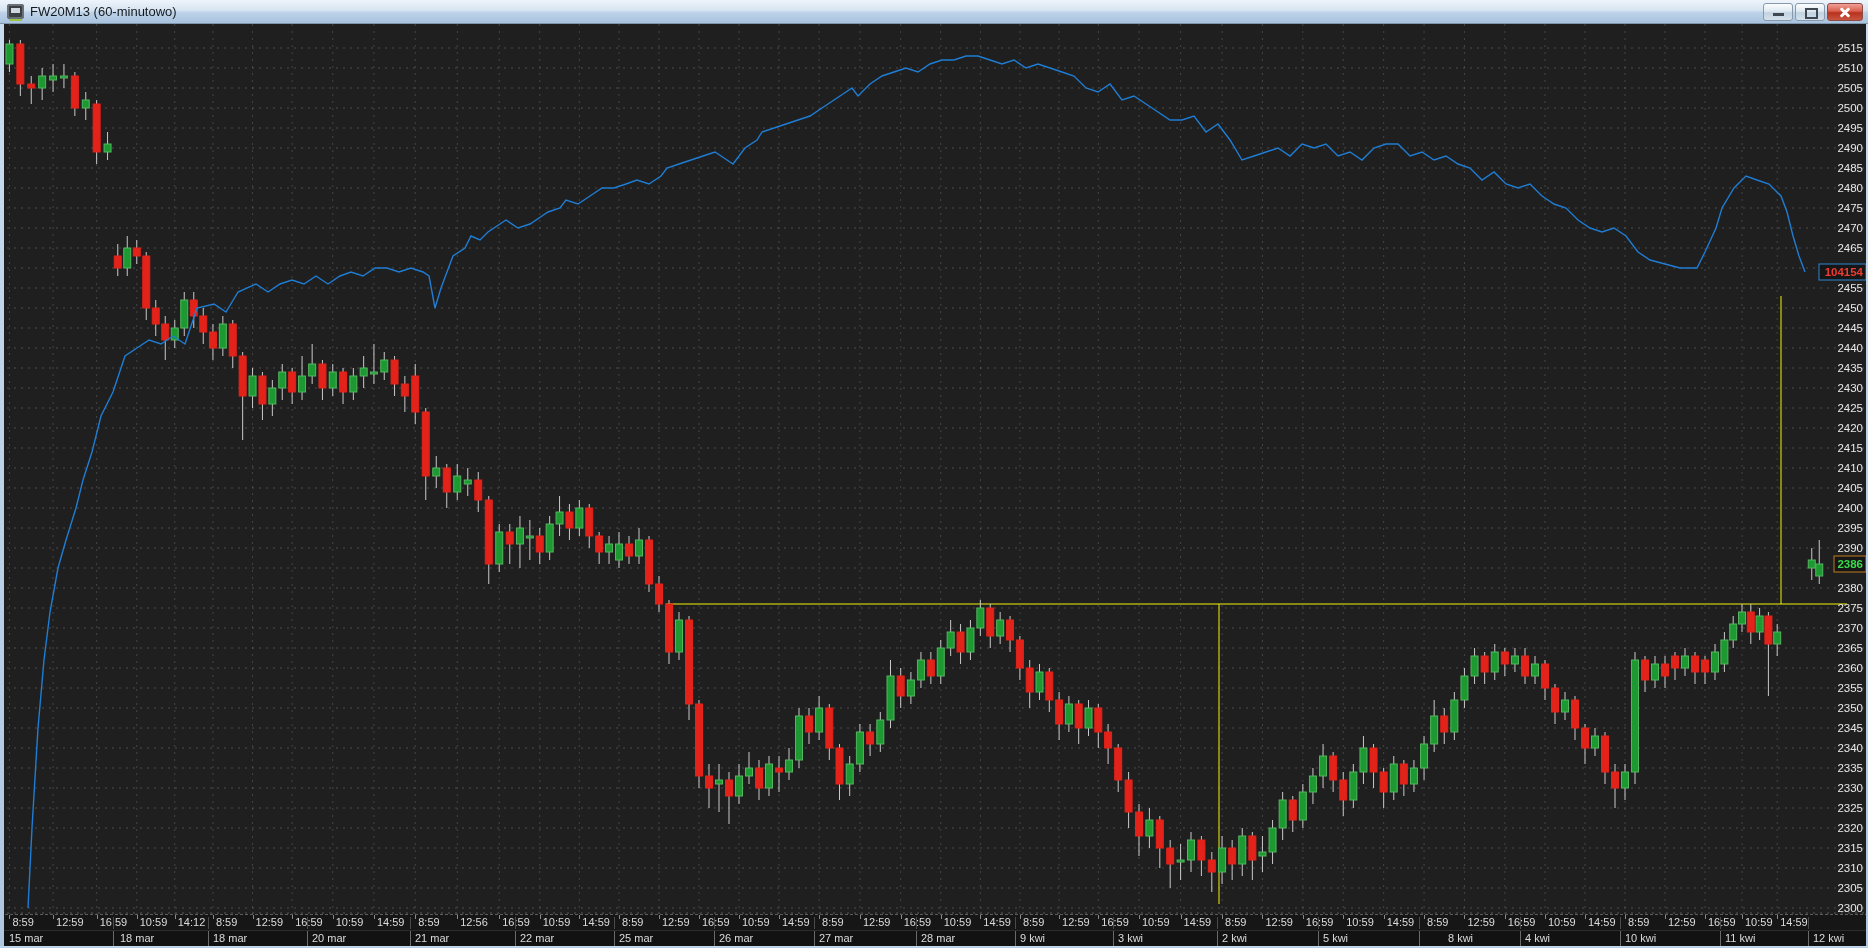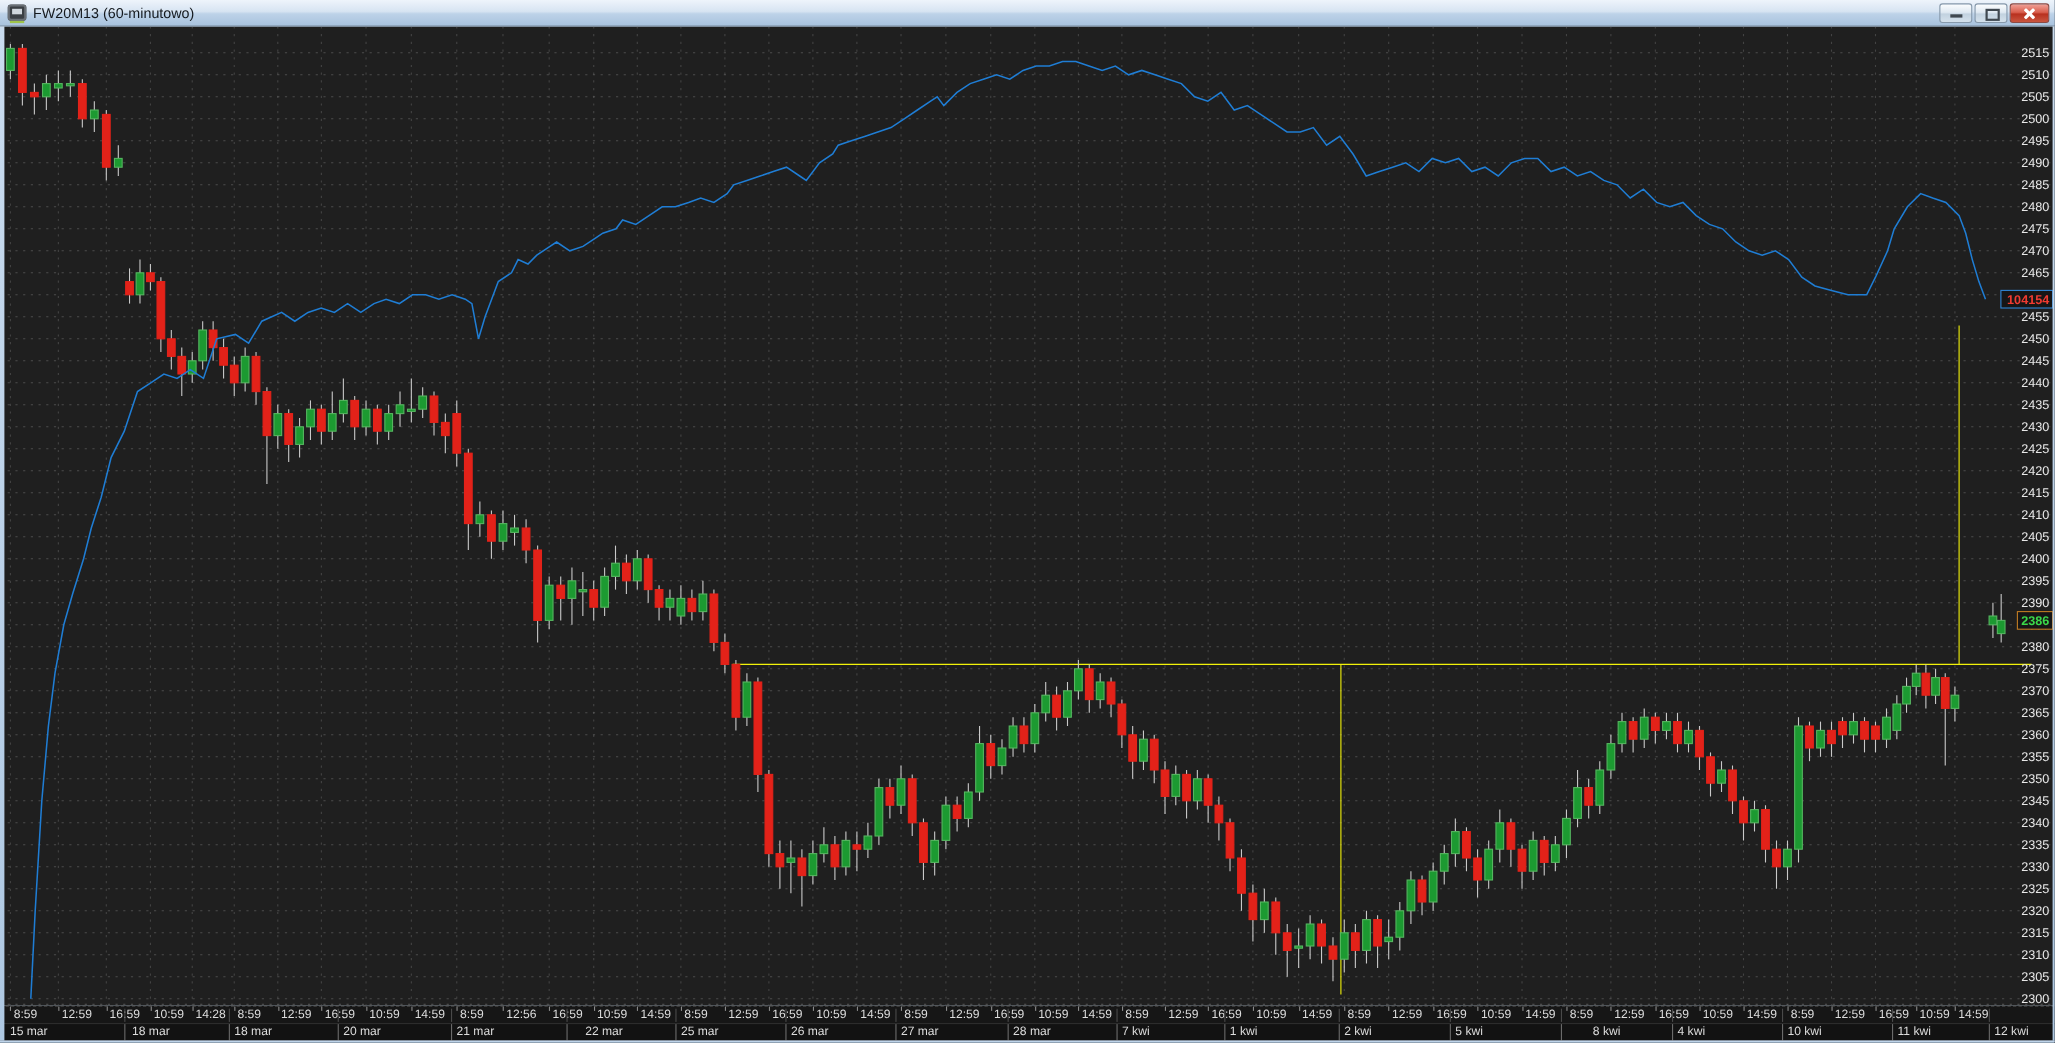--- a/index.html
+++ b/index.html
@@ -563,21 +563,21 @@
 
   <div class="timebar">
       <span class="tlabel" style="left: 12.45px;">8:59</span>
       <span class="ttick" style="left: 9.45px;"></span>
       <span class="tlabel" style="left: 56.05px;">12:59</span>
       <span class="ttick" style="left: 53.05px;"></span>
       <span class="tlabel" style="left: 99.65px;">16:59</span>
       <span class="ttick" style="left: 96.65px;"></span>
       <span class="tlabel" style="left: 139.75px;">10:59</span>
       <span class="ttick" style="left: 136.75px;"></span>
-      <span class="tlabel" style="left: 177.75px;">14:28</span>
+      <span class="tlabel" style="left: 177.75px;">14:12</span>
       <span class="ttick" style="left: 174.75px;"></span>
       <span class="tsep" style="left: 113px;"></span>
       <span class="tlabel" style="left: 215.95px;">8:59</span>
       <span class="ttick" style="left: 212.95px;"></span>
       <span class="tlabel" style="left: 255.55px;">12:59</span>
       <span class="ttick" style="left: 252.55px;"></span>
       <span class="tlabel" style="left: 295.15px;">16:59</span>
       <span class="ttick" style="left: 292.15px;"></span>
       <span class="tsep" style="left: 208px;"></span>
       <span class="tlabel" style="left: 335.75px;">10:59</span>
@@ -674,33 +674,33 @@
   <div class="datebar">
       <span class="dlabel" style="left: 9px;">15 mar</span>
       <span class="dlabel" style="left: 120px;">18 mar</span>
       <span class="dsep" style="left: 113px;"></span>
       <span class="dlabel" style="left: 213px;">18 mar</span>
       <span class="dsep" style="left: 208px;"></span>
       <span class="dlabel" style="left: 312px; text-align: right;">20 mar</span>
       <span class="dsep" style="left: 307px;"></span>
       <span class="dlabel" style="left: 415px;">21 mar</span>
       <span class="dsep" style="left: 410px;"></span>
-      <span class="dlabel" style="left: 532px;">22 mar</span>
+      <span class="dlabel" style="left: 520px;">22 mar</span>
       <span class="dsep" style="left: 515px;"></span>
       <span class="dlabel" style="left: 619px;">25 mar</span>
       <span class="dsep" style="left: 614px;"></span>
       <span class="dlabel" style="left: 719px;">26 mar</span>
       <span class="dsep" style="left: 714px;"></span>
       <span class="dlabel" style="left: 819px;">27 mar</span>
       <span class="dsep" style="left: 814px;"></span>
       <span class="dlabel" style="left: 921px;">28 mar</span>
       <span class="dsep" style="left: 916px;"></span>
-      <span class="dlabel" style="left: 1020px;">7 kwi</span>
+      <span class="dlabel" style="left: 1020px;">9 kwi</span>
       <span class="dsep" style="left: 1015px;"></span>
-      <span class="dlabel" style="left: 1118px;">1 kwi</span>
+      <span class="dlabel" style="left: 1118px;">3 kwi</span>
       <span class="dsep" style="left: 1113px;"></span>
       <span class="dlabel" style="left: 1222px;">2 kwi</span>
       <span class="dsep" style="left: 1217px;"></span>
       <span class="dlabel" style="left: 1323px;">5 kwi</span>
       <span class="dsep" style="left: 1318px;"></span>
       <span class="dlabel" style="left: 1448px;">8 kwi</span>
       <span class="dsep" style="left: 1419px;"></span>
       <span class="dlabel" style="left: 1525px;">4 kwi</span>
       <span class="dsep" style="left: 1520px;"></span>
       <span class="dlabel" style="left: 1625px;">10 kwi</span>

